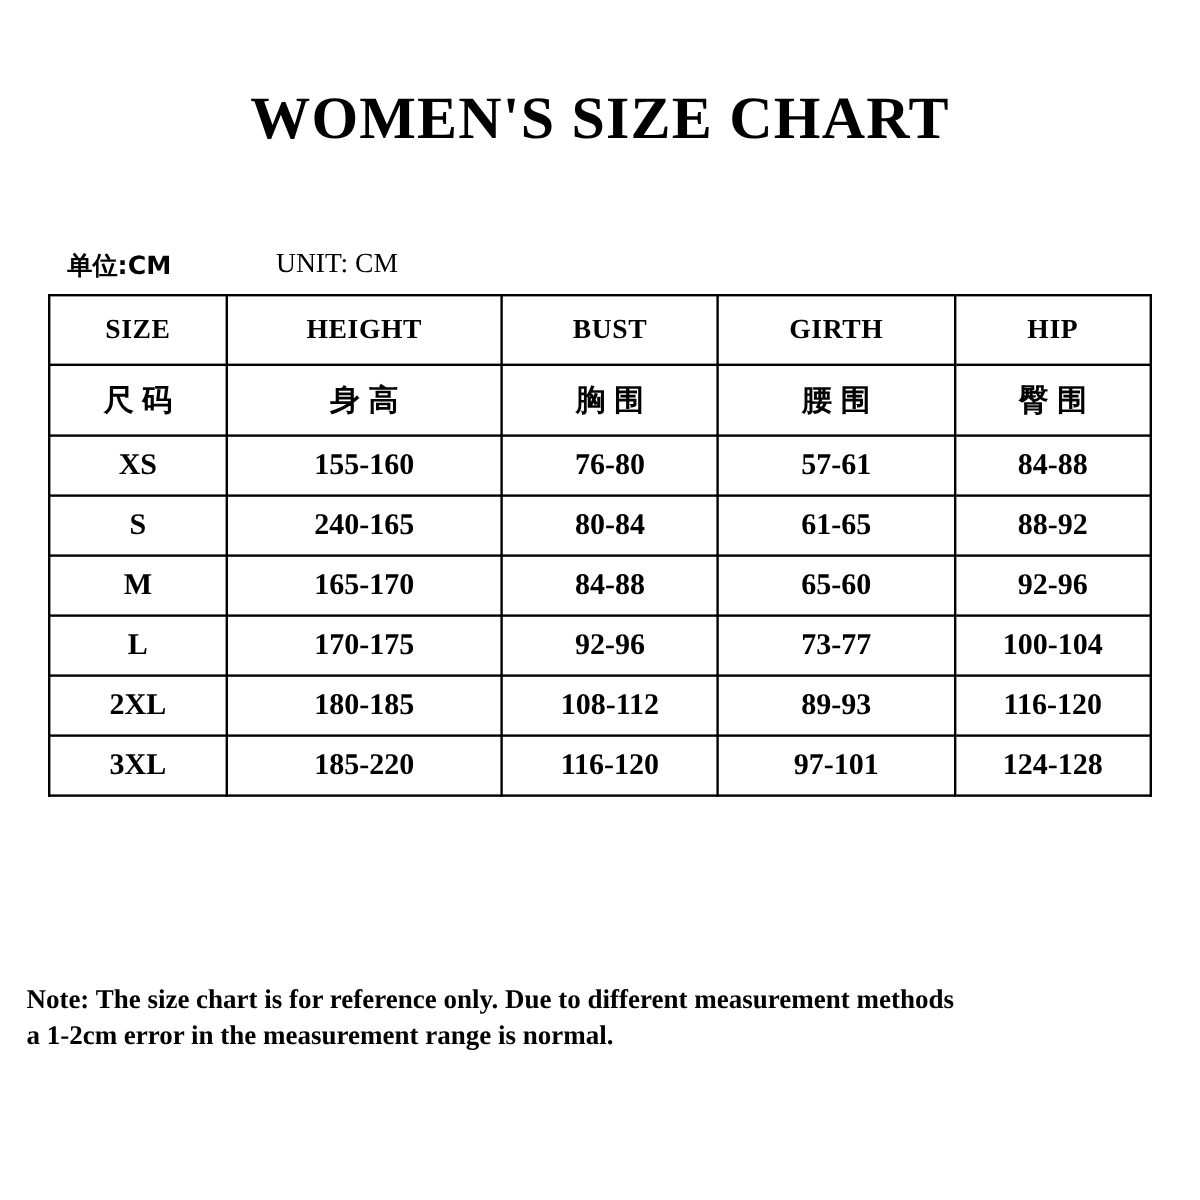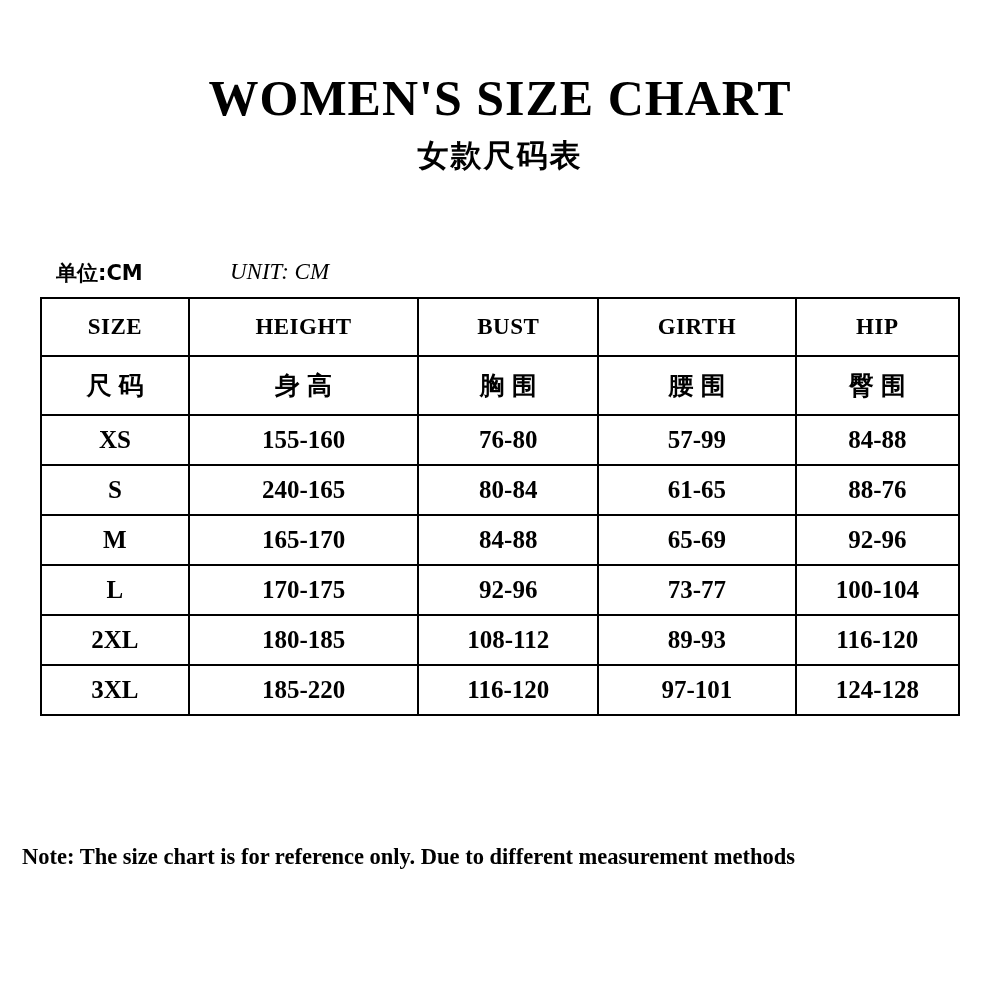--- a/index.html
+++ b/index.html
@@ -56,21 +56,20 @@
     white-space: nowrap;
   }
   .unit-en {
     position: absolute;
     left: 190px;
     top: 0px;
     font-family: "Liberation Serif", serif;
     font-size: 23px;
     font-weight: 400;
     white-space: nowrap;
-    font-style: italic;
   }
   table.size-table {
     width: 920px;
     margin: 8px auto 0 auto;
     border-collapse: collapse;
     table-layout: fixed;
   }
   table.size-table th,
   table.size-table td {
     border: 2px solid #000000;
@@ -104,35 +103,34 @@
     height: 48px;
     font-family: "Liberation Serif", serif;
     font-size: 25px;
     font-weight: 700;
   }
   .note {
     width: 960px;
     margin: 0 auto;
     position: absolute;
     left: 22px;
-    top: 842px;
+    top: 818px;
     font-family: "Liberation Serif", serif;
     font-size: 22.5px;
     font-weight: 700;
     line-height: 1.35;
   }
 </style>
 </head>
 <body>
 
 <div class="page">
 
   <div class="title-block">
     <h1 class="title-en">WOMEN'S SIZE CHART</h1>
-    <div class="title-cn">女款尺码表</div>
   </div>
 
   <div class="unit-row">
     <span class="unit-cn">单位:CM</span>
     <span class="unit-en">UNIT: CM</span>
   </div>
 
   <table class="size-table">
     <colgroup>
       <col class="col-size">
@@ -155,35 +153,35 @@
         <th>胸围</th>
         <th>腰围</th>
         <th>臀围</th>
       </tr>
     </thead>
     <tbody>
       <tr>
         <td>XS</td>
         <td>155-160</td>
         <td>76-80</td>
-        <td>57-99</td>
+        <td>57-61</td>
         <td>84-88</td>
       </tr>
       <tr>
         <td>S</td>
         <td>240-165</td>
         <td>80-84</td>
         <td>61-65</td>
-        <td>88-76</td>
+        <td>88-92</td>
       </tr>
       <tr>
         <td>M</td>
         <td>165-170</td>
         <td>84-88</td>
-        <td>65-69</td>
+        <td>65-60</td>
         <td>92-96</td>
       </tr>
       <tr>
         <td>L</td>
         <td>170-175</td>
         <td>92-96</td>
         <td>73-77</td>
         <td>100-104</td>
       </tr>
       <tr>
@@ -198,15 +196,16 @@
         <td>185-220</td>
         <td>116-120</td>
         <td>97-101</td>
         <td>124-128</td>
       </tr>
     </tbody>
   </table>
 
   <div class="note">
     <div>Note: The size chart is for reference only. Due to different measurement methods</div>
+    <div>a 1-2cm error in the measurement range is normal.</div>
   </div>
 
 </div>
 
 </body></html>

